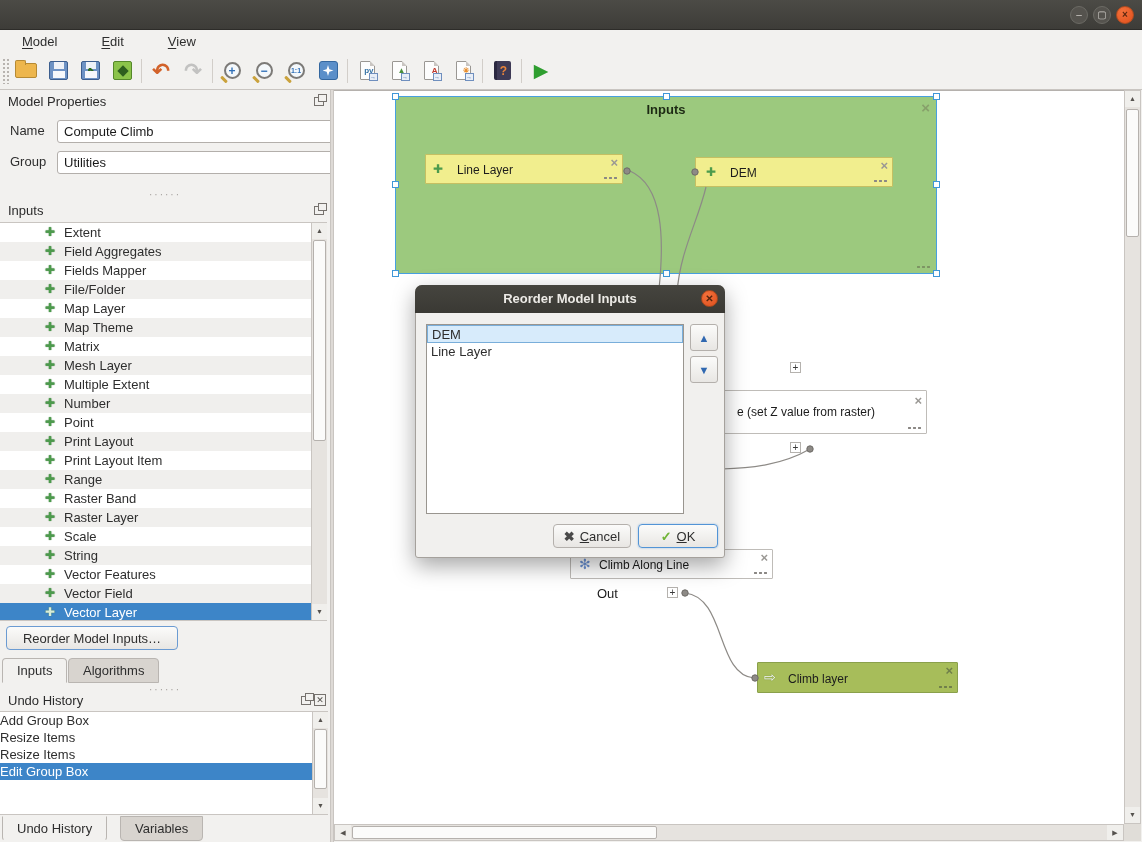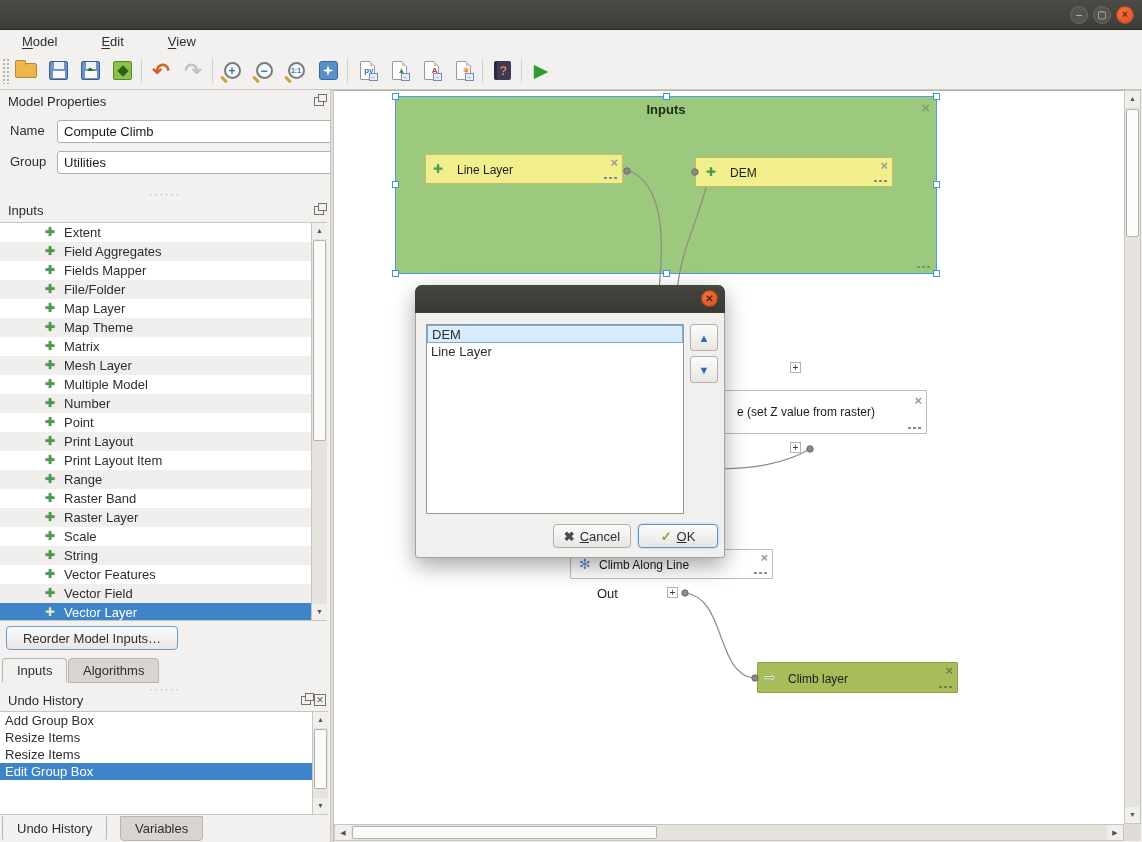--- a/index.html
+++ b/index.html
@@ -85,21 +85,21 @@
     font-family:"Liberation Sans",sans-serif; font-size:13px; color:#2e2e2e; display:flex; align-items:center; justify-content:center; gap:5px; }
   .reorder-btn { position:absolute; left:6px; top:536px; width:172px; height:24px; border-color:#6b9bd2; }
 
   .tab { position:absolute; height:25px; padding:0 14px; line-height:24px; border:1px solid #b9b5b1; border-radius:4px 4px 0 0; background:#d8d4cf; }
   .tab.active { background:#f2f1ef; border-bottom-color:#f2f1ef; }
   .tab.bottom { border-radius:0 0 4px 4px; }
   .tab.bottom.active { border-top-color:#f2f1ef; }
 
   .undo-list { position:absolute; left:0; top:621px; width:328px; height:104px; background:#fff;
     border-top:1px solid #c9c5c1; border-bottom:1px solid #c9c5c1; overflow:hidden; }
-  .urow { height:17px; line-height:17px; padding-left:5px; }
+  .urow { height:17px; line-height:17px; }
   .urow.selected { background:#3d85c8; color:#fff; }
 
   .splitter { position:absolute; left:330px; top:90px; width:4px; height:752px; background:#dedad6; border-left:1px solid #c9c5c1; border-right:1px solid #c9c5c1; }
 
   
   .canvas-wrap { position:absolute; left:334px; top:90px; width:808px; height:752px; }
   .canvas-view { position:absolute; left:0; top:0; width:790px; height:734px; background:#fff; border-top:1px solid #b5b1ad; overflow:hidden; }
   .vscroll { position:absolute; left:790px; top:0; width:17px; height:734px; background:#e6e3df; border:1px solid #c9c5c1; }
   .vscroll .arr { position:absolute; left:0; width:15px; height:16px; text-align:center; font-size:7px; line-height:16px; color:#55524e; background:#f0efec; }
   .hscroll { position:absolute; left:0; top:734px; width:790px; height:17px; background:#e6e3df; border:1px solid #c9c5c1; }
@@ -253,21 +253,21 @@
 
     <div class="inputs-list">
       <div class="irow"><span class="plus">✚</span><span>Extent</span></div>
       <div class="irow"><span class="plus">✚</span><span>Field Aggregates</span></div>
       <div class="irow"><span class="plus">✚</span><span>Fields Mapper</span></div>
       <div class="irow"><span class="plus">✚</span><span>File/Folder</span></div>
       <div class="irow"><span class="plus">✚</span><span>Map Layer</span></div>
       <div class="irow"><span class="plus">✚</span><span>Map Theme</span></div>
       <div class="irow"><span class="plus">✚</span><span>Matrix</span></div>
       <div class="irow"><span class="plus">✚</span><span>Mesh Layer</span></div>
-      <div class="irow"><span class="plus">✚</span><span>Multiple Model</span></div>
+      <div class="irow"><span class="plus">✚</span><span>Multiple Extent</span></div>
       <div class="irow"><span class="plus">✚</span><span>Number</span></div>
       <div class="irow"><span class="plus">✚</span><span>Point</span></div>
       <div class="irow"><span class="plus">✚</span><span>Print Layout</span></div>
       <div class="irow"><span class="plus">✚</span><span>Print Layout Item</span></div>
       <div class="irow"><span class="plus">✚</span><span>Range</span></div>
       <div class="irow"><span class="plus">✚</span><span>Raster Band</span></div>
       <div class="irow"><span class="plus">✚</span><span>Raster Layer</span></div>
       <div class="irow"><span class="plus">✚</span><span>Scale</span></div>
       <div class="irow"><span class="plus">✚</span><span>String</span></div>
       <div class="irow"><span class="plus">✚</span><span>Vector Features</span></div>
@@ -373,20 +373,21 @@
 
       <div class="node n-green" style="left:423px; top:571px; width:201px; height:31px;">
         <span style="position:absolute; left:6px; top:6px; color:#fff; font-size:14px; text-shadow:0 0 1px #4a6b1f;">⇨</span>
         <span class="nlabel" style="position:absolute; left:30px; top:9px;text-align:right;">Climb layer</span>
         <span class="xdel">×</span>
         <span class="ooo" style="background:radial-gradient(circle,#6f7f4a 1.1px,transparent 1.4px); background-size:5px 4px; background-repeat:repeat-x;"></span>
       </div>
 
       <div class="dialog">
         <div class="dlg-titlebar">
+          <div class="dlg-title">Reorder Model Inputs</div>
           <div class="dlg-close">✕</div>
         </div>
         <div class="dlg-list">
           <div class="dlg-row selected">DEM</div>
           <div class="dlg-row">Line Layer</div>
         </div>
         <button class="btn updown" style="top:38px;">
             <span>▲</span>
           </button>
         <button class="btn updown" style="top:70px;">

